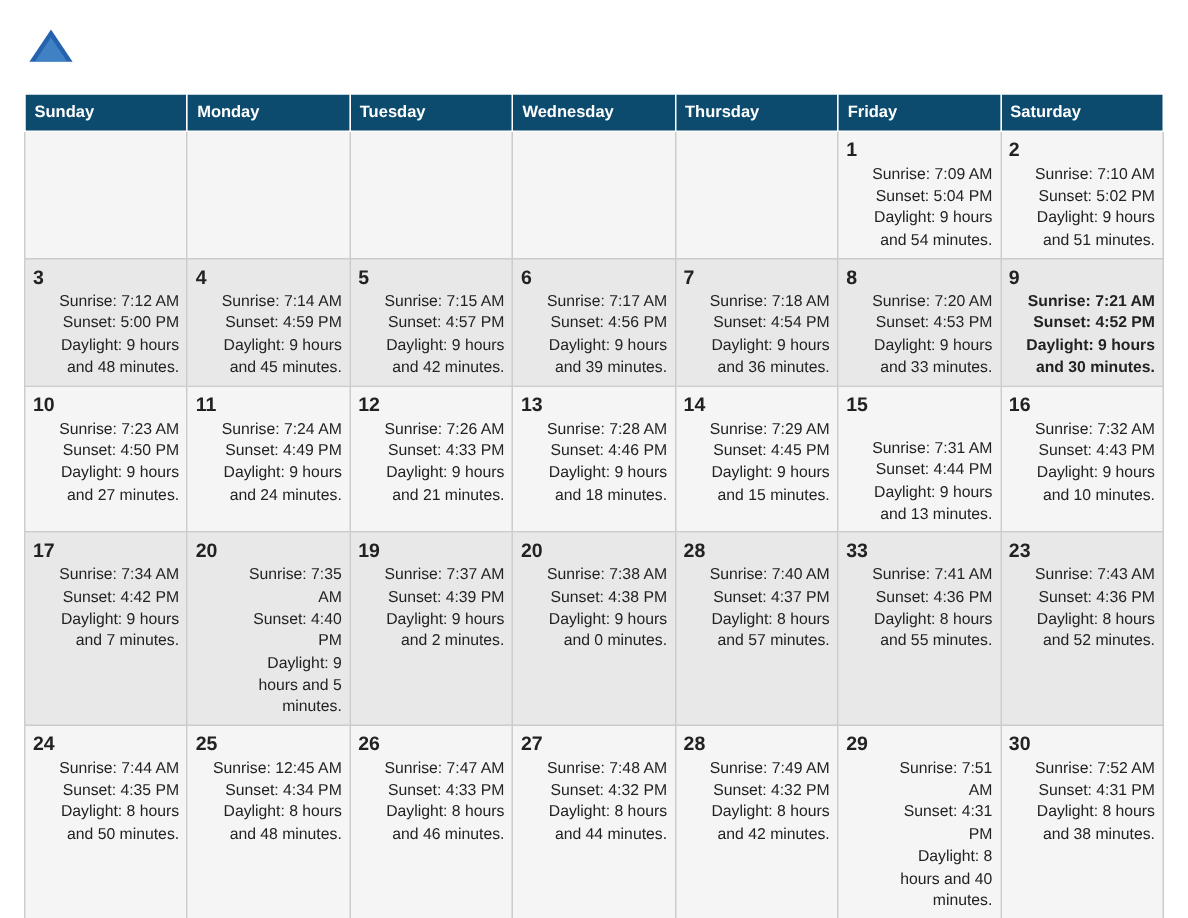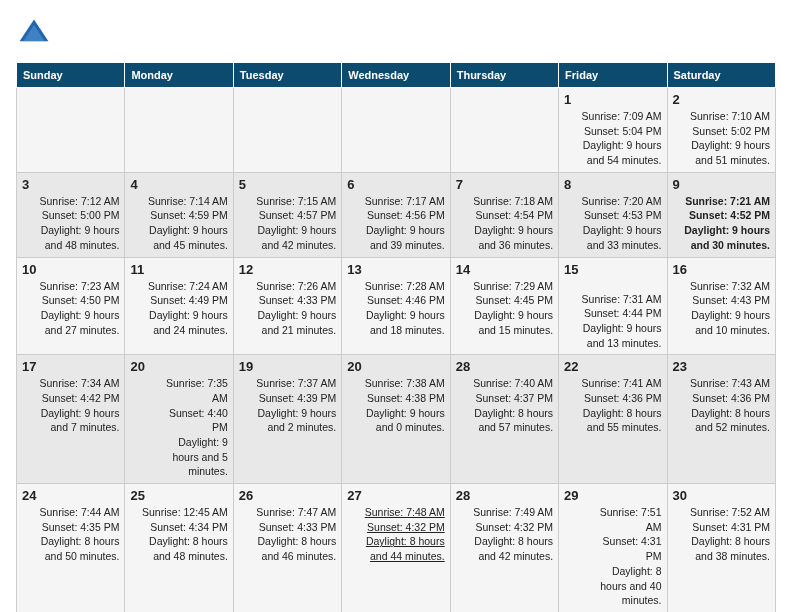--- a/index.html
+++ b/index.html
@@ -235,21 +235,21 @@
 Sunset: 4:38 PM
 Daylight: 9 hours and 0 minutes.</div>
         </td>
         <td>
           <span class="day-num">28</span>
           <div class="cell-info" style="white-space: pre-line;">Sunrise: 7:40 AM
 Sunset: 4:37 PM
 Daylight: 8 hours and 57 minutes.</div>
         </td>
         <td>
-          <span class="day-num">22</span>
+          <span class="day-num">33</span>
           <div class="cell-info" style="white-space: pre-line;">Sunrise: 7:41 AM
 Sunset: 4:36 PM
 Daylight: 8 hours and 55 minutes.</div>
         </td>
         <td>
           <span class="day-num">23</span>
           <div class="cell-info" style="white-space: pre-line;">Sunrise: 7:43 AM
 Sunset: 4:36 PM
 Daylight: 8 hours and 52 minutes.</div>
         </td>
@@ -268,21 +268,21 @@
 Daylight: 8 hours and 48 minutes.</div>
         </td>
         <td>
           <span class="day-num">26</span>
           <div class="cell-info" style="white-space: pre-line;">Sunrise: 7:47 AM
 Sunset: 4:33 PM
 Daylight: 8 hours and 46 minutes.</div>
         </td>
         <td>
           <span class="day-num">27</span>
-          <div class="cell-info" style="white-space: pre-line; text-decoration: underline;">Sunrise: 7:48 AM
+          <div class="cell-info" style="white-space: pre-line;">Sunrise: 7:48 AM
 Sunset: 4:32 PM
 Daylight: 8 hours and 44 minutes.</div>
         </td>
         <td>
           <span class="day-num">28</span>
           <div class="cell-info" style="white-space: pre-line;">Sunrise: 7:49 AM
 Sunset: 4:32 PM
 Daylight: 8 hours and 42 minutes.</div>
         </td>
         <td>

